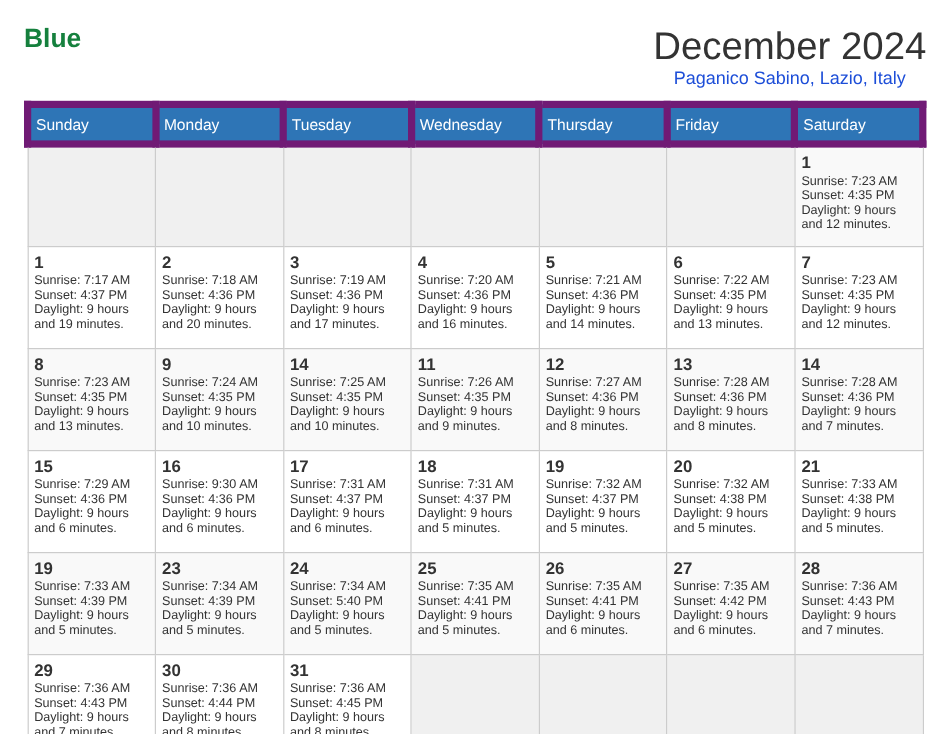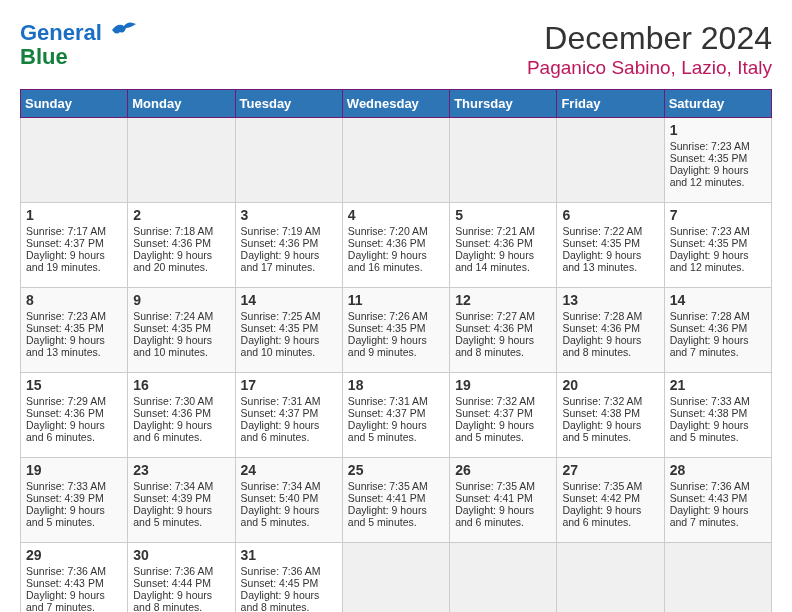--- a/index.html
+++ b/index.html
@@ -28,44 +28,44 @@
     }
     .logo-text span {
       color: #1a6fc4;
     }
     .logo-bird {
       width: 28px;
       height: 20px;
       margin-left: 2px;
     }
     .title-area {
-      text-align: right;
+      text-align: center;
     }
     .month-title {
       font-size: 32px;
       font-weight: normal;
       color: #333;
     }
     .location-title {
-      font-size: 19px;
-      color: #be185d;
+      font-size: 15px;
+      color: #1d4ed8;
     }
     table {
       width: 100%;
       border-collapse: collapse;
       table-layout: fixed;
     }
     thead tr th {
       background-color: #2e75b6;
       color: #fff;
       font-size: 13px;
-      font-weight: bold;
+      font-weight: normal;
       padding: 6px 4px;
       text-align: left;
-      border: 1px solid #701a75;
+      border: 6px solid #701a75;
     }
     tbody tr td {
       border: 1px solid #ccc;
       vertical-align: top;
       padding: 4px 5px;
       font-size: 10.5px;
       color: #333;
       height: 85px;
       background: #fff;
     }
@@ -81,26 +81,20 @@
     .cell-empty {
       background: #f0f0f0 !important;
     }
   </style>
 </head>
 <body>
 
 <div class="header-area">
   <div class="logo">
     <div>
-      <div class="logo-text">
-        <span>General</span>
-        <svg class="logo-bird" viewBox="0 0 28 20">
-          <path d="M2,10 Q8,2 14,6 Q18,0 26,4 Q20,8 16,8 Q14,14 10,12 Q6,16 2,10Z" fill="#1a6fc4"></path>
-        </svg>
-      </div>
       <div class="logo-text">
         <span style="color:#15803d">Blue</span>
       </div>
     </div>
   </div>
   <div class="title-area">
     <div class="month-title">December 2024</div>
     <div class="location-title">Paganico Sabino, Lazio, Italy</div>
   </div>
 </div>
@@ -222,21 +216,21 @@
       </tr>
       <tr>
         <td>
           <span class="day-number">15</span>
           <div>Sunrise: 7:29 AM</div>
           <div>Sunset: 4:36 PM</div>
           <div>Daylight: 9 hours and 6 minutes.</div>
         </td>
         <td>
           <span class="day-number">16</span>
-          <div>Sunrise: 7:30 AM</div>
+          <div>Sunrise: 9:30 AM</div>
           <div>Sunset: 4:36 PM</div>
           <div>Daylight: 9 hours and 6 minutes.</div>
         </td>
         <td>
           <span class="day-number">17</span>
           <div>Sunrise: 7:31 AM</div>
           <div>Sunset: 4:37 PM</div>
           <div>Daylight: 9 hours and 6 minutes.</div>
         </td>
         <td>

